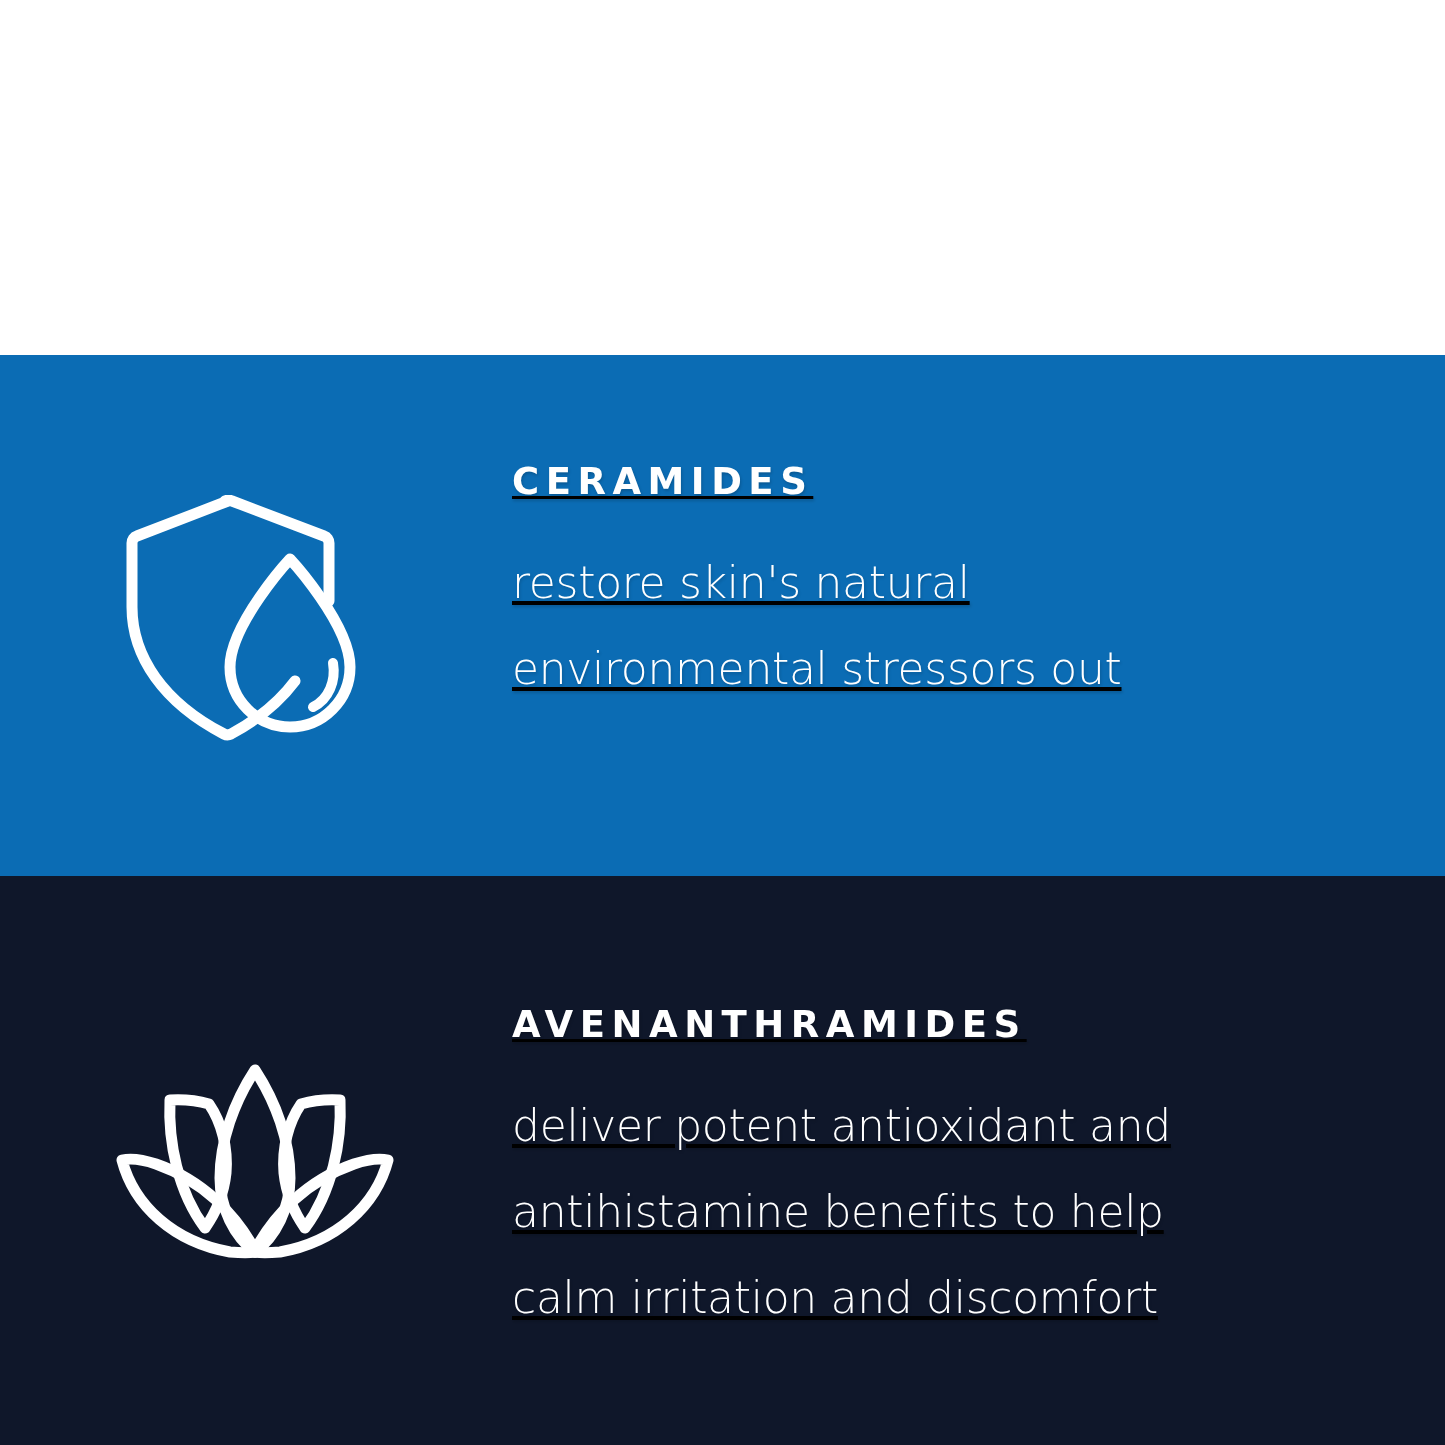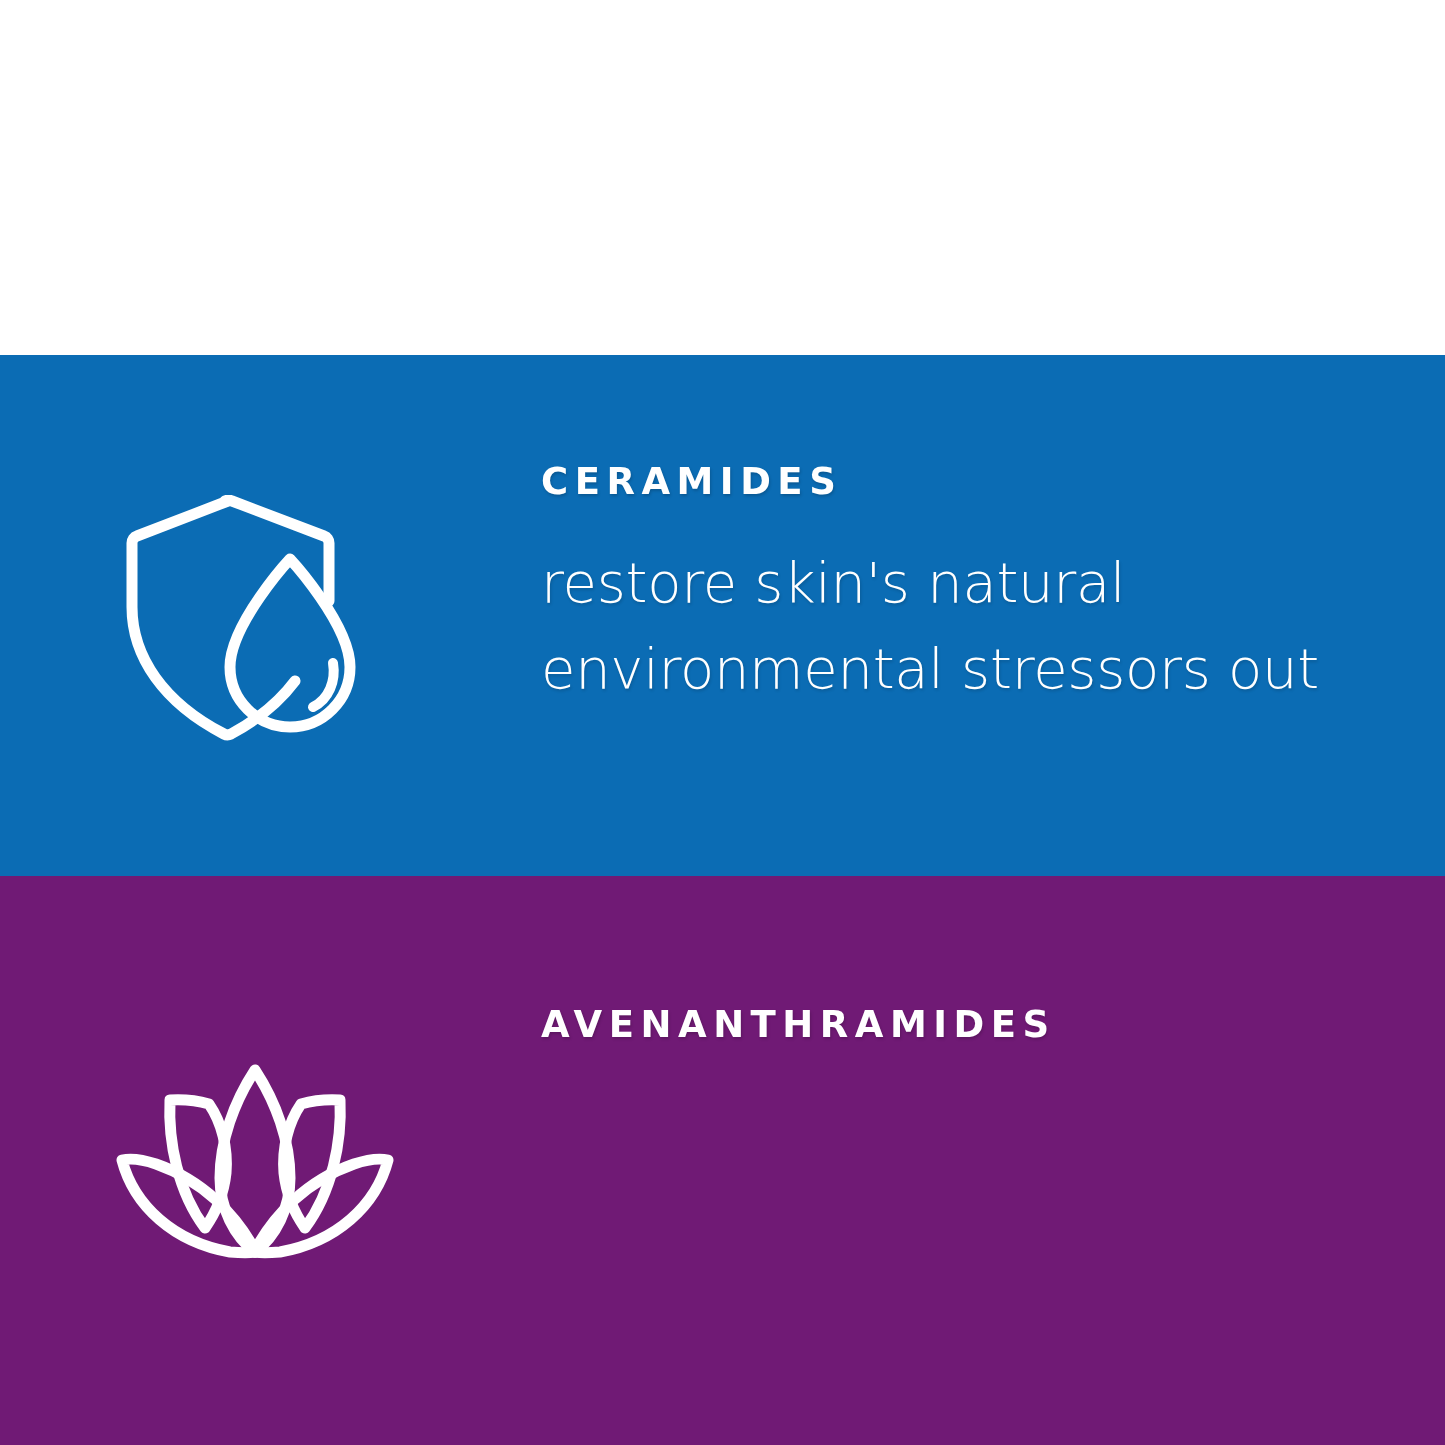--- a/index.html
+++ b/index.html
@@ -61,21 +61,21 @@
     overflow: hidden;
   }
   .band-ceramides {
     top: 355px;
     height: 521px;
     background: #0b6cb4;
   }
   .band-avenanthramides {
     top: 876px;
     height: 569px;
-    background: #701a75;
+    background: #0f172a;
   }
 
   .icon-slot {
     position: absolute;
   }
   .icon-shield-slot {
     left: 120px;
     top: 140px;
     width: 260px;
     height: 250px;
@@ -87,42 +87,43 @@
     height: 210px;
   }
   .icon-slot svg {
     display: block;
     width: 100%;
     height: 100%;
   }
 
   .text-block {
     position: absolute;
-    left: 541px;
+    left: 512px;
     width: 800px;
+    text-decoration: underline;
   }
   .text-block-ceramides { top: 108px; }
   .text-block-avenanthramides { top: 130px; }
 
   .ingredient-name {
     color: #ffffff;
     font-family: "DejaVu Sans", sans-serif;
     font-weight: bold;
     font-size: 37px;
     letter-spacing: 6.5px;
     line-height: 1.05;
     margin: 0 0 38px 0;
     text-shadow: 1px 2px 3px rgba(0,0,0,0.18);
   }
   .ingredient-desc {
     margin: 0;
     color: #ffffff;
     font-family: "DejaVu Sans", sans-serif;
     font-weight: 300;
-    font-size: 56px;
+    font-size: 44px;
     line-height: 86px;
     letter-spacing: -0.3px;
     text-shadow: 1px 2px 3px rgba(0,0,0,0.16);
   }
   .ingredient-desc .line { display: block; }
 </style>
 </head>
 <body>
 
 <div id="poster">
@@ -166,16 +167,21 @@
 
           <path d="M12 104 C 24 150 64 186 120 196 C 132 197 140 197 146 196 C 126 158 92 124 46 108 C 34 104 21 102 12 104 Z"></path>
 
           <path d="M278 104 C 266 150 226 186 170 196 C 158 197 150 197 144 196 C 164 158 198 124 244 108 C 256 104 269 102 278 104 Z"></path>
         </g>
       </svg>
     </div>
 
     <div class="text-block text-block-avenanthramides">
       <h2 class="ingredient-name">AVENANTHRAMIDES</h2>
+      <p class="ingredient-desc">
+        <span class="line">deliver potent antioxidant and</span>
+        <span class="line">antihistamine benefits to help</span>
+        <span class="line">calm irritation and discomfort</span>
+      </p>
     </div>
   </div>
 
 </div>
 
 </body></html>

